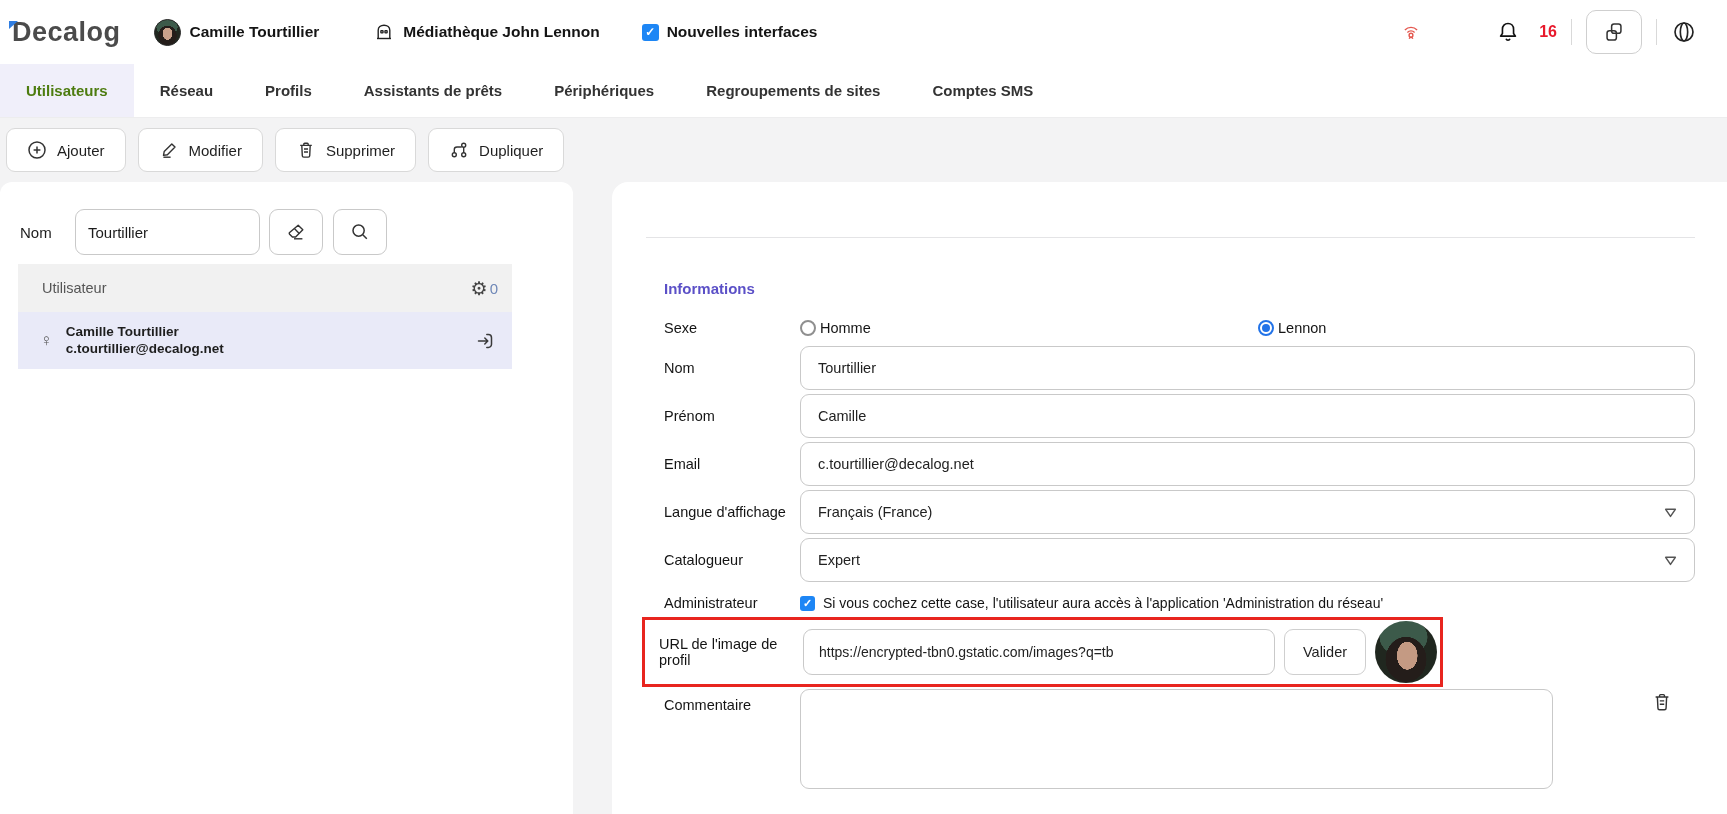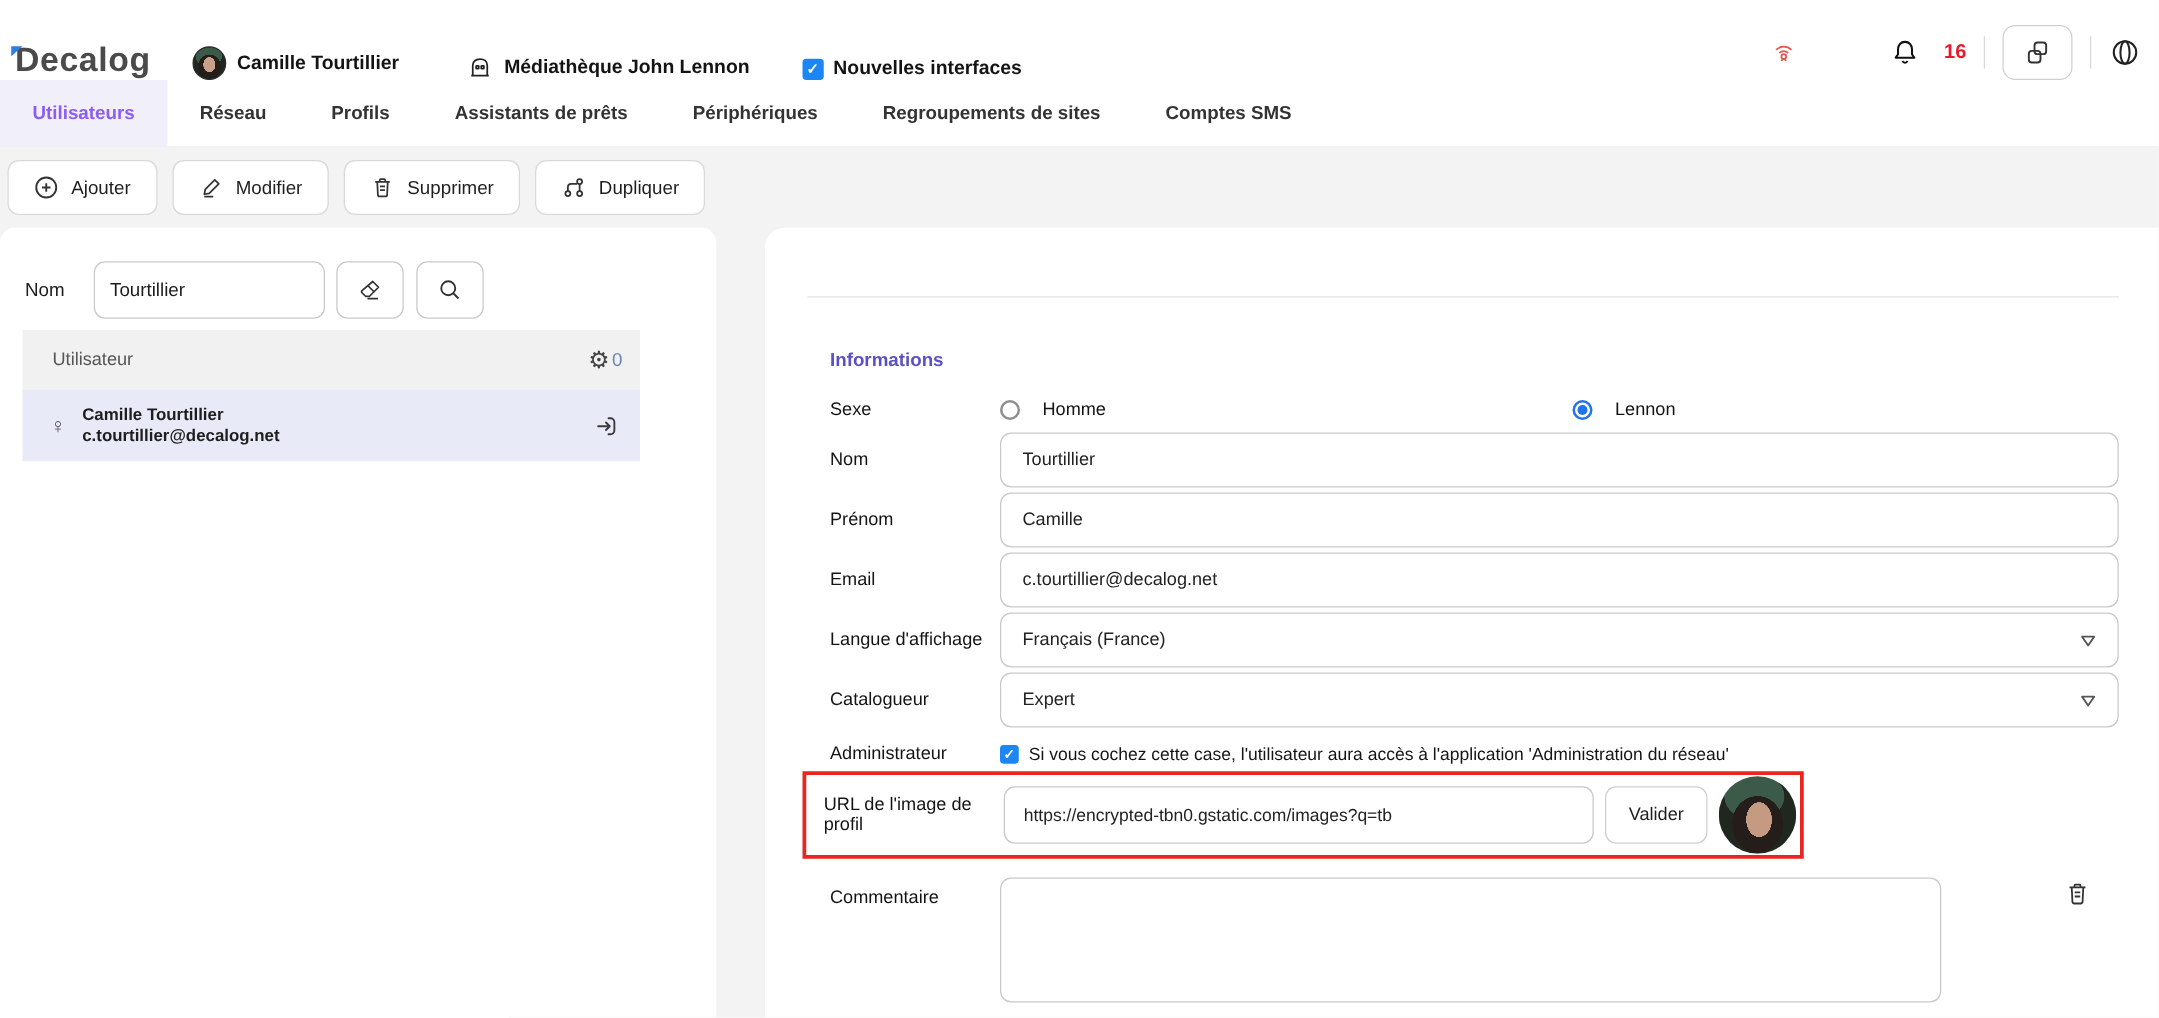--- a/index.html
+++ b/index.html
@@ -5,21 +5,21 @@
   * { box-sizing: border-box; margin: 0; padding: 0; }
   html,body { width:1727px; height:814px; }
   body {
     font-family: "Liberation Sans", sans-serif;
     background:#f3f3f4; color:#1c1c1c; overflow:hidden;
     -webkit-font-smoothing:antialiased;
   }
   .app { width:1727px; height:814px; display:flex; flex-direction:column; }
 
   
-  .topbar { height:64px; background:#fff; display:flex; align-items:flex-end; padding:0 0 0 10px; flex:none; }
+  .topbar { height:64px; background:#fff; display:flex; align-items:center; padding:0 16px 0 10px; flex:none; }
   .logo { position:relative; font-size:27px; font-weight:600; color:#4b4b4b; letter-spacing:.5px; padding-left:2px; }
   .logo::before { content:""; position:absolute; left:-1px; top:4px; width:0; height:0;
     border-left:9px solid #2f7de1; border-bottom:8px solid transparent; }
   .tb-user { display:flex; align-items:center; margin-left:33px; gap:9px; }
   .avatar-sm { width:27px; height:27px; border-radius:50%; flex:none;
     background:
       radial-gradient(ellipse 8px 10px at 50% 55%, #c9a18b 0 60%, rgba(0,0,0,0) 61%),
       radial-gradient(ellipse 13px 14px at 50% 62%, #241d1a 0 70%, rgba(0,0,0,0) 71%),
       radial-gradient(ellipse 15px 12px at 48% 28%, #3c5a4a 0 70%, rgba(0,0,0,0) 71%),
       #20271f;
@@ -34,21 +34,21 @@
   .bell-wrap { display:flex; align-items:center; gap:19px; margin-left:72px; }
   .bell-count { color:#e8192c; font-weight:700; font-size:16px; }
   .vsep { width:1px; height:26px; background:#d9d9d9; margin:0 14px; }
   .apps-btn { width:56px; height:44px; border:1px solid #cfcfcf; border-radius:10px; background:#fff;
     display:flex; align-items:center; justify-content:center; cursor:pointer; }
   .icon-btn-bare { display:flex; align-items:center; justify-content:center; cursor:pointer; }
 
   
   .tabbar { height:54px; background:#fff; display:flex; align-items:stretch; flex:none; border-bottom:1px solid #ededee; }
   .tab { display:flex; align-items:center; padding:0 26px; font-size:15px; font-weight:600; color:#333; cursor:pointer; }
-  .tab.active { background:#f0effa; color:#8b5cf6; font-weight:700; }
+  .tab.active { background:#f0effa; color:#4d7c0f; font-weight:700; }
 
   
   .toolbar { height:64px; background:#f3f3f4; display:flex; align-items:center; padding-left:6px; gap:12px; flex:none; }
   .tool-btn { height:44px; background:#fff; border:1px solid #d9d9d9; border-radius:9px;
     display:flex; align-items:center; gap:10px; padding:0 20px; font-size:15px; color:#1f1f1f; cursor:pointer; }
 
   
   .content { flex:1; display:flex; background:#f3f3f4; overflow:hidden; }
   .left-panel { width:573px; flex:none; background:#fff; border-radius:12px 12px 0 0; margin-left:0; }
   .gap-col { width:39px; flex:none; }
@@ -83,21 +83,21 @@
   .frow { display:flex; align-items:center; min-height:26px; margin-bottom:5px; }
   .frow-input { height:44px; margin-bottom:4px; }
   .flabel { width:150px; flex:none; font-size:14.5px; color:#141414; padding-left:14px; }
   .fcontrol { width:895px; }
   .text-input { width:895px; height:44px; border:1px solid #c9c9c9; border-radius:9px; padding:0 17px;
     font-size:14.5px; font-family:"Liberation Sans",sans-serif; color:#222; outline:none; }
   .select-box { width:895px; height:44px; border:1px solid #c9c9c9; border-radius:9px; padding:0 16px 0 17px;
     display:flex; align-items:center; font-size:14.5px; color:#222; cursor:pointer; background:#fff; }
   .select-box .sel-chevron { margin-left:auto; }
 
-  .radio-group { display:flex; align-items:center; gap:18px; }
+  .radio-group { display:flex; align-items:center; gap:4px; }
   .radio { width:16px; height:16px; border-radius:50%; border:2px solid #8f8f8f; background:#fff; flex:none; }
   .radio.checked { border:2px solid #2273e8; position:relative; }
   .radio.checked::after { content:""; position:absolute; inset:2px; border-radius:50%; background:#2273e8; }
   .radio-label { font-size:14.5px; color:#141414; }
   .rg-first { width:458px; }
 
   .admin-row { margin-top:8px; margin-bottom:1px; }
   .admin-hint { font-size:14px; color:#141414; margin-left:8px; }
 
   .url-row { display:flex; align-items:center; border:3px solid #e8251f; width:801px; height:70px;
@@ -107,21 +107,21 @@
     font-size:14px; font-family:"Liberation Sans",sans-serif; color:#222; outline:none; }
   .valider-btn { width:82px; height:46px; margin-left:9px; background:#fff; border:1px solid #cfcfcf;
     border-radius:9px; font-size:14.5px; font-family:"Liberation Sans",sans-serif; color:#1f1f1f; cursor:pointer; }
   .avatar-lg { width:62px; height:62px; border-radius:50%; margin-left:9px; flex:none;
     background:
       radial-gradient(ellipse 17px 23px at 52% 56%, #c49a83 0 60%, rgba(0,0,0,0) 61%),
       radial-gradient(ellipse 29px 32px at 50% 62%, #241d1a 0 70%, rgba(0,0,0,0) 71%),
       radial-gradient(ellipse 34px 27px at 46% 26%, #3c5a4a 0 70%, rgba(0,0,0,0) 71%),
       #20271f; }
 
-  .comment-row { display:flex; align-items:flex-start; margin-top:15px; }
+  .comment-row { display:flex; align-items:flex-start; margin-top:2px; }
   .comment-row .flabel { padding-top:8px; }
   .comment-area { width:753px; height:100px; border:1px solid #c9c9c9; border-radius:9px; padding:10px 14px;
     font-size:14.5px; font-family:"Liberation Sans",sans-serif; resize:none; outline:none; }
   .comment-trash { margin-left:auto; margin-right:22px; margin-top:2px; cursor:pointer; }
 
   svg { display:block; }
 </style>
 </head>
 <body>
 

